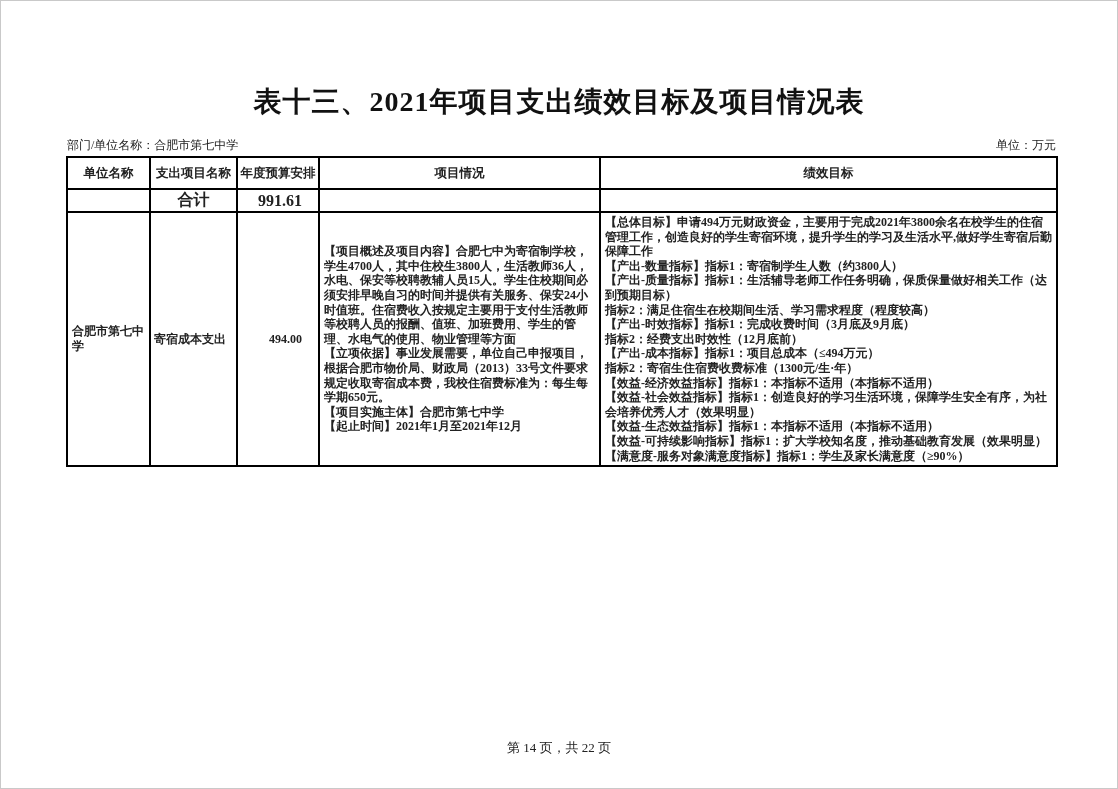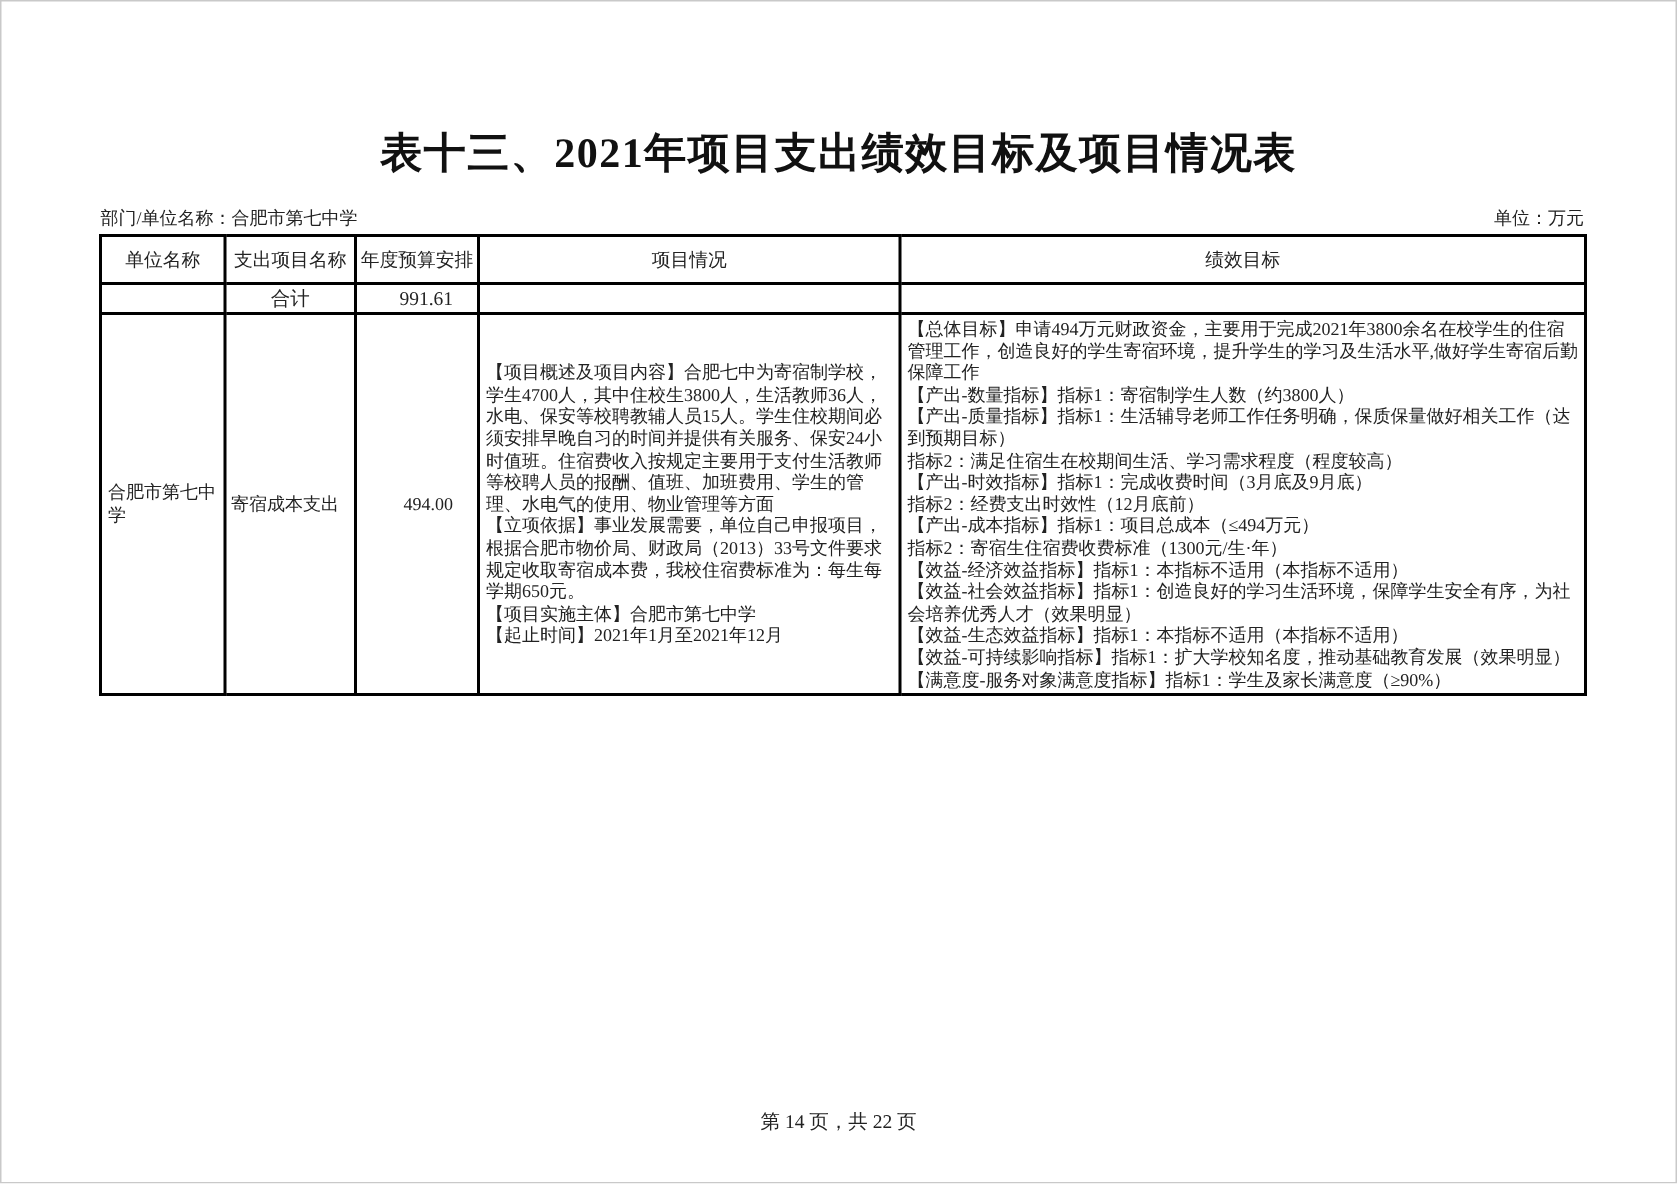--- a/index.html
+++ b/index.html
@@ -41,33 +41,33 @@
   table.perf {
     position: absolute;
     top: 155px;
     left: 65px;
     width: 990px;
     border-collapse: collapse;
     table-layout: fixed;
   }
   table.perf th, table.perf td {
     border: 2px solid #000;
-    font-weight: normal;
+    font-weight: bold;
     color: #222;
     overflow: hidden;
   }
   table.perf th {
     font-size: 12.5px;
     height: 32px;
     text-align: center;
     vertical-align: middle;
   }
   tr.total-row td {
     height: 20px;
-    font-size: 13px;
+    font-size: 16px;
     vertical-align: middle;
   }
   tr.total-row td.center { text-align: center; }
   td.num { text-align: right; padding-right: 16px; font-size: 12px; }
   tr.main-row td { height: 230px; vertical-align: middle; font-size: 12px; }
   td.unit-cell { padding: 2px 3px 2px 4px; line-height: 15px; margin-left: 24px; }
   td.name-cell { padding: 2px 3px; }
   td.longtext {
     font-size: 11.5px;
     line-height: 14.6px;

